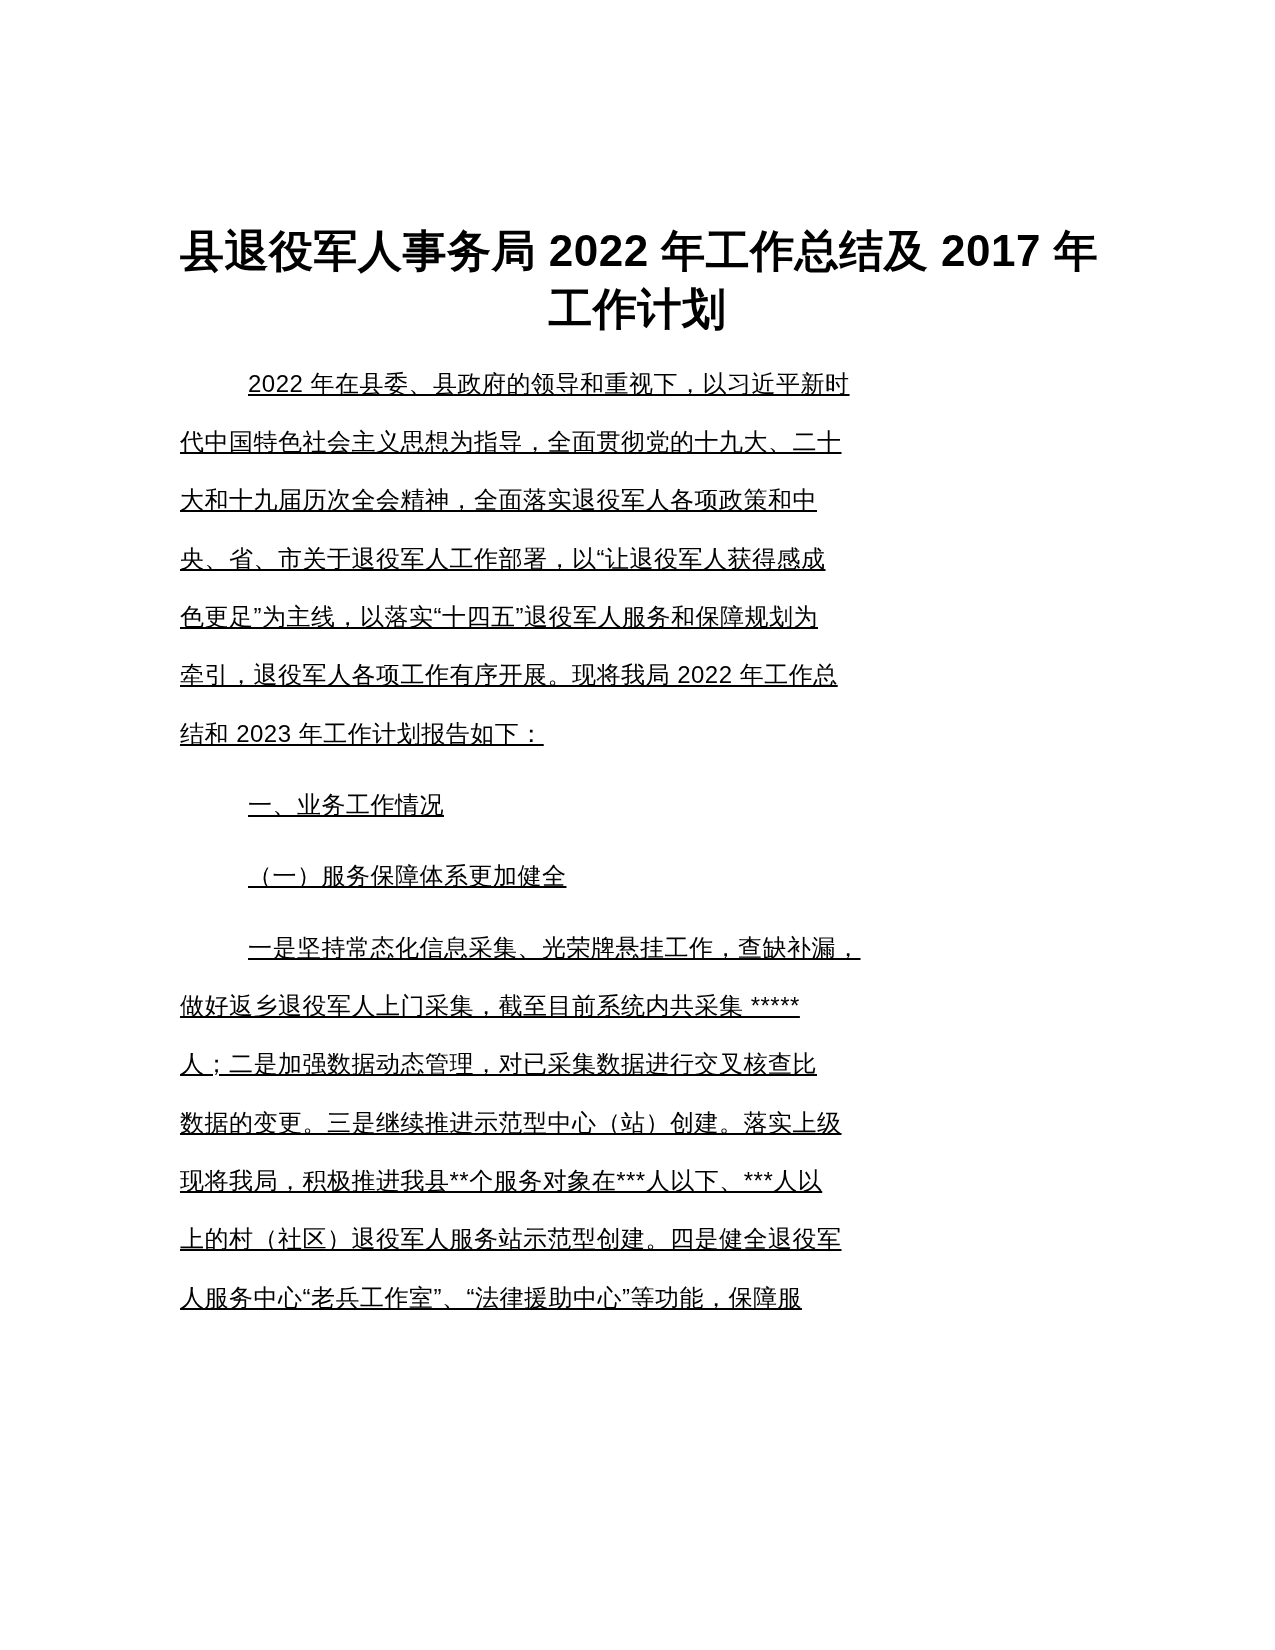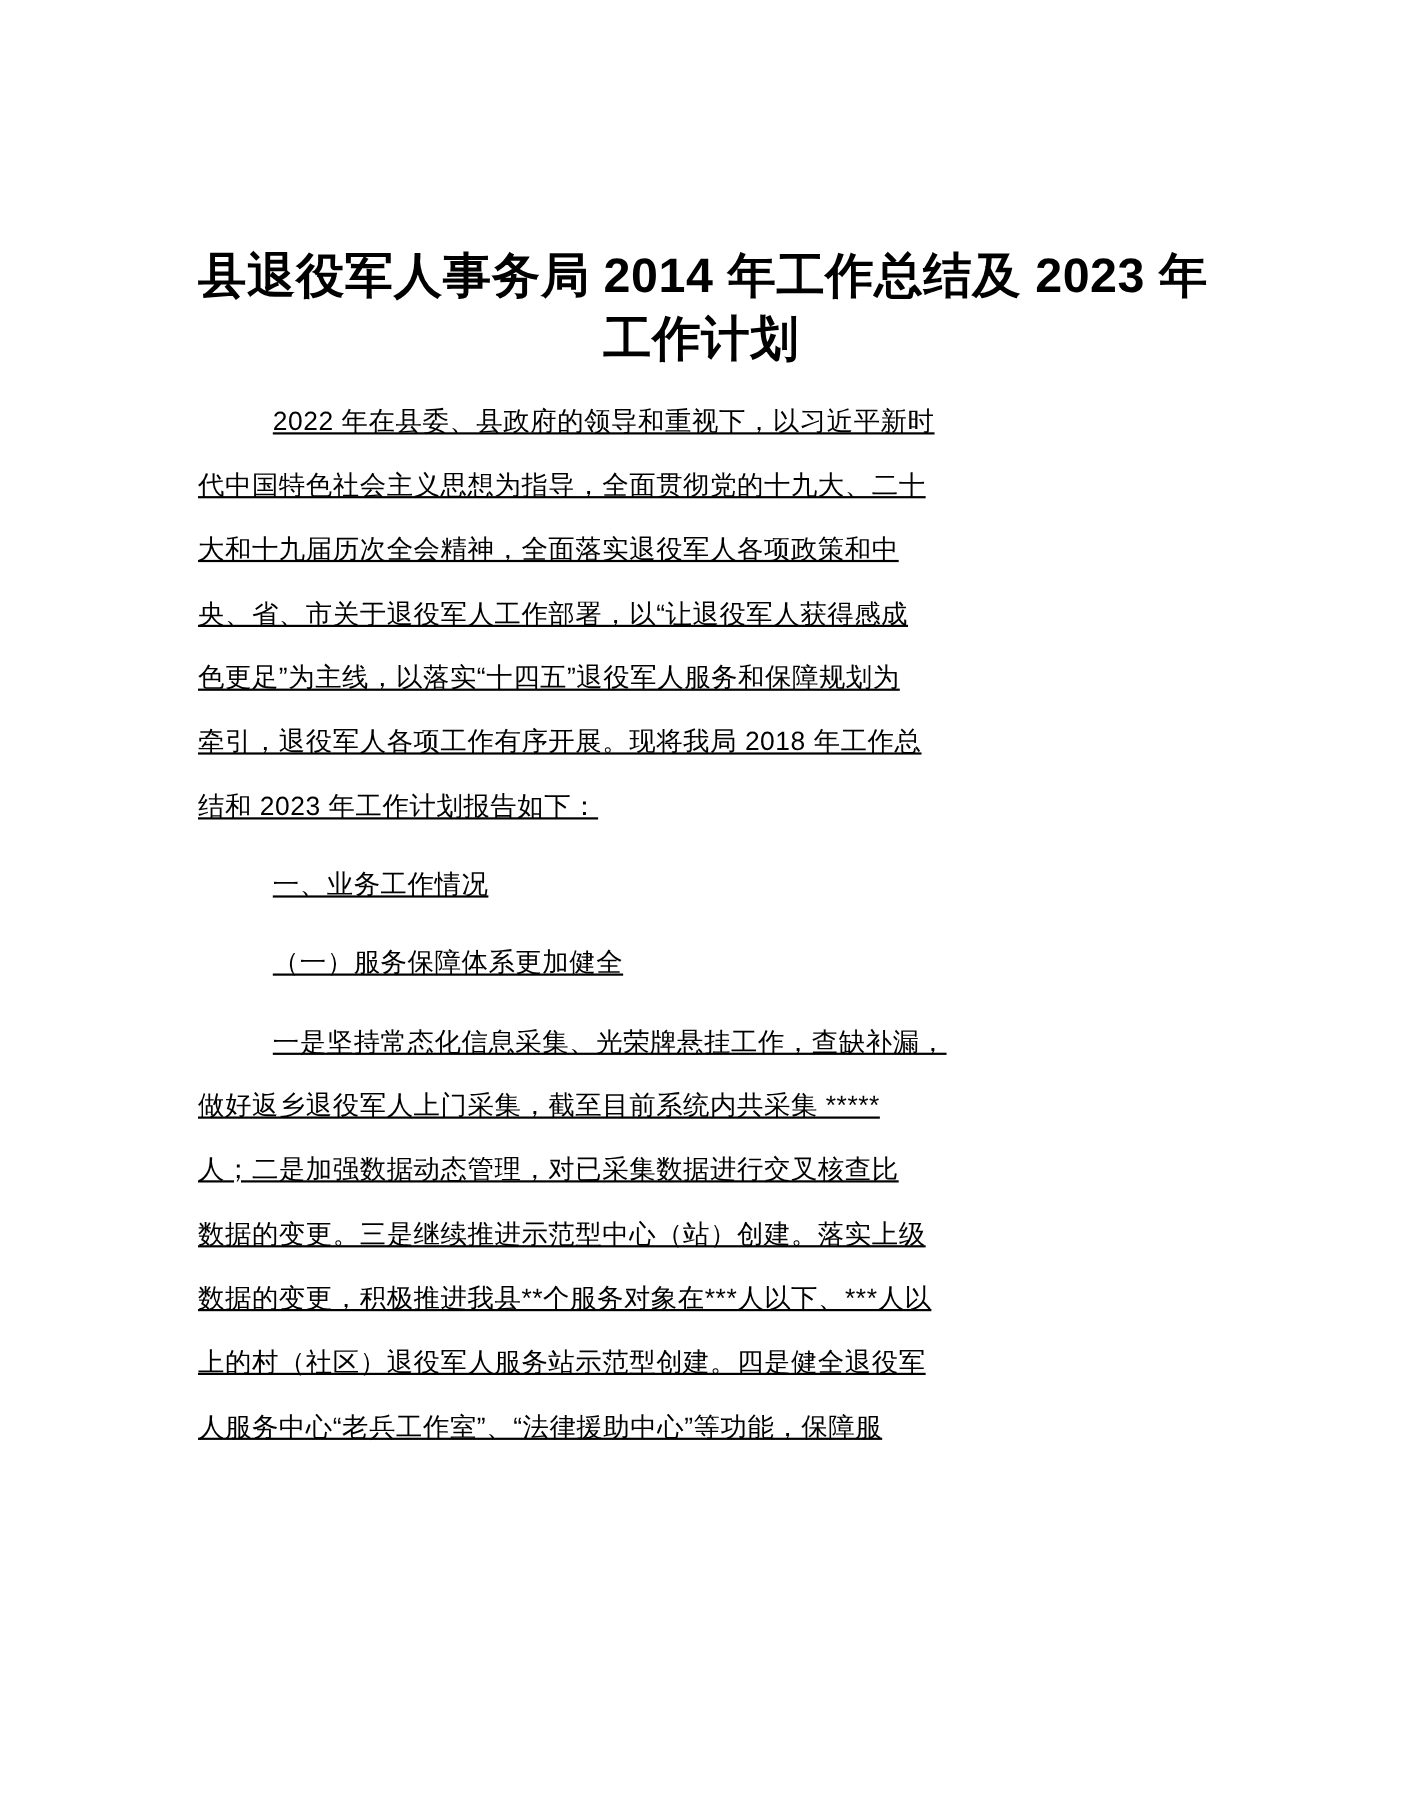--- a/index.html
+++ b/index.html
@@ -46,41 +46,41 @@
   .line.indent {
     text-indent: 68px;
   }
 </style>
 </head>
 <body>
 
 <div class="page">
   <div class="content">
       <div class="block title">
-        <div class="line">县退役军人事务局 2014 年工作总结及 2023 年</div>
+        <div class="line">县退役军人事务局 2022 年工作总结及 2017 年</div>
         <div class="line">工作计划</div>
       </div>
       <div class="block body">
         <div class="line indent">2022 年在县委、县政府的领导和重视下，以习近平新时</div>
         <div class="line">代中国特色社会主义思想为指导，全面贯彻党的十九大、二十</div>
         <div class="line">大和十九届历次全会精神，全面落实退役军人各项政策和中</div>
         <div class="line">央、省、市关于退役军人工作部署，以“让退役军人获得感成</div>
         <div class="line">色更足”为主线，以落实“十四五”退役军人服务和保障规划为</div>
-        <div class="line">牵引，退役军人各项工作有序开展。现将我局 2018 年工作总</div>
+        <div class="line">牵引，退役军人各项工作有序开展。现将我局 2022 年工作总</div>
         <div class="line">结和 2023 年工作计划报告如下：</div>
       </div>
       <div class="block heading">
         <div class="line indent">一、业务工作情况</div>
       </div>
       <div class="block heading">
         <div class="line indent">（一）服务保障体系更加健全</div>
       </div>
       <div class="block body">
         <div class="line indent">一是坚持常态化信息采集、光荣牌悬挂工作，查缺补漏，</div>
         <div class="line">做好返乡退役军人上门采集，截至目前系统内共采集 *****</div>
         <div class="line">人；二是加强数据动态管理，对已采集数据进行交叉核查比</div>
         <div class="line">数据的变更。三是继续推进示范型中心（站）创建。落实上级</div>
-        <div class="line">数据的变更，积极推进我县**个服务对象在***人以下、***人以</div>
+        <div class="line">现将我局，积极推进我县**个服务对象在***人以下、***人以</div>
         <div class="line">上的村（社区）退役军人服务站示范型创建。四是健全退役军</div>
         <div class="line">人服务中心“老兵工作室”、“法律援助中心”等功能，保障服</div>
       </div>
     </div>
 </div>
 
 </body></html>

